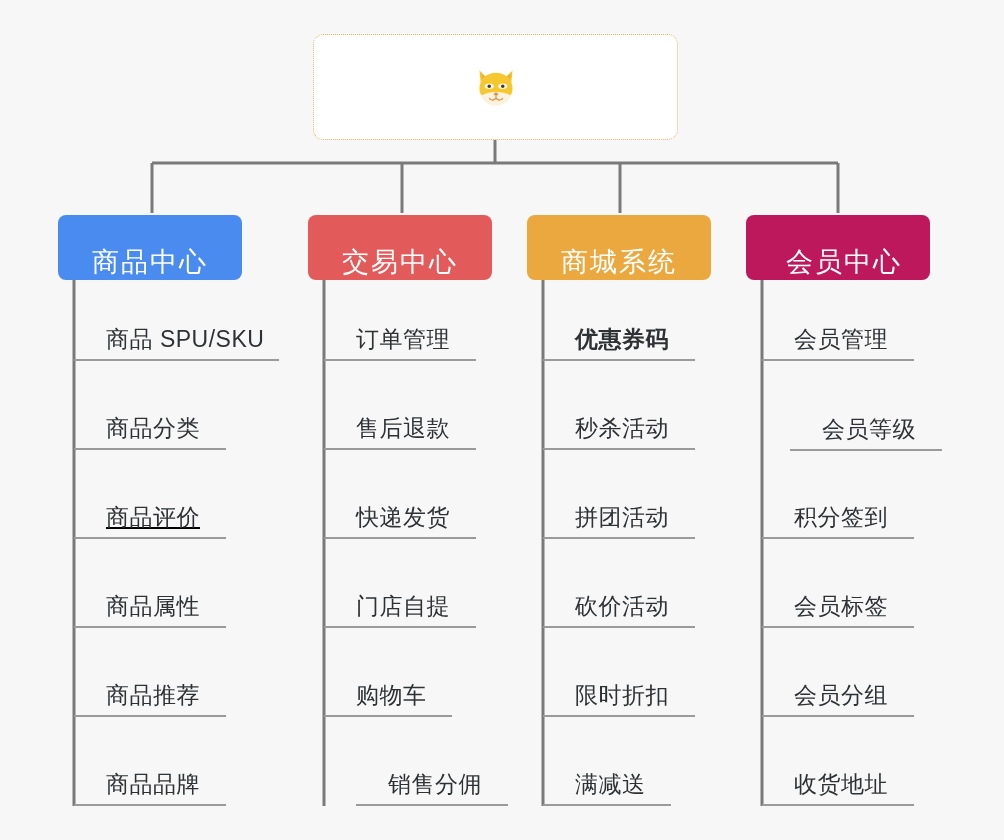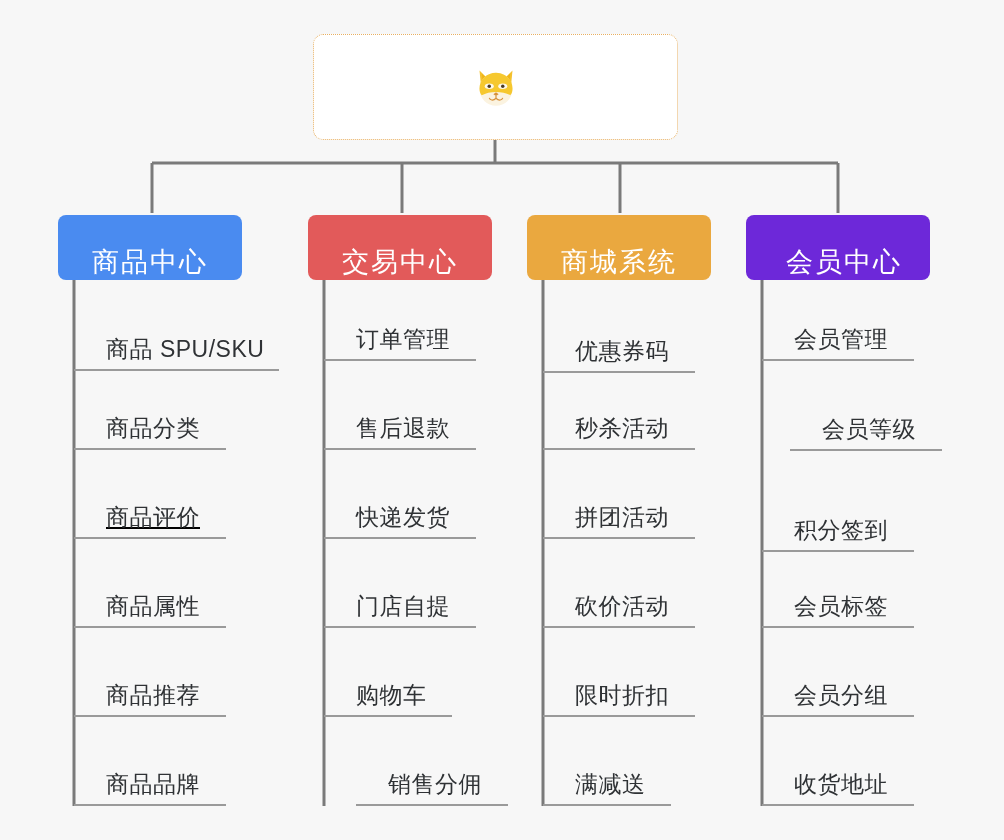--- a/index.html
+++ b/index.html
@@ -146,21 +146,21 @@
       <path d="M32 47 C28 51 24 49.5 23 46.5" stroke="#d7913a" stroke-width="1.6" fill="none"></path>
       <path d="M32 47 C36 51 40 49.5 41 46.5" stroke="#d7913a" stroke-width="1.6" fill="none"></path>
     </svg>
   </div>
 
 <div class="column" style="left: 0px;">
       <div class="cat-header" style="left: 58px; width: 184px; background: rgb(74, 139, 240);">
         <span>商品中心</span>
       </div>
       <ul class="leaf-list" style="left: 74px;">
-        <li class="leaf-item" style="top: 10px; width: 205px; padding-left: 32px;">
+        <li class="leaf-item" style="top: 0px; width: 205px; padding-left: 32px;">
           <span class="leaf-label">商品 SPU/SKU</span>
         </li>
         <li class="leaf-item" style="top: 89px; width: 152px;">
           <span class="leaf-label">商品分类</span>
         </li>
         <li class="leaf-item" style="top: 178px; width: 152px; text-decoration: underline;">
           <span class="leaf-label">商品评价</span>
         </li>
         <li class="leaf-item" style="top: 267px; width: 152px;">
           <span class="leaf-label">商品属性</span>
@@ -196,52 +196,52 @@
         <li class="leaf-item" style="top: 445px; width: 152px; margin-left: 32px;">
           <span class="leaf-label">销售分佣</span>
         </li>
       </ul>
     </div>
     <div class="column" style="left: 0px;">
       <div class="cat-header" style="left: 527px; width: 184px; background: rgb(234, 168, 63);">
         <span>商城系统</span>
       </div>
       <ul class="leaf-list" style="left: 543px;">
-        <li class="leaf-item" style="top: 12px; width: 152px;">
+        <li class="leaf-item" style="top: 0px; width: 152px; font-weight: bold;">
           <span class="leaf-label">优惠券码</span>
         </li>
         <li class="leaf-item" style="top: 89px; width: 152px;">
           <span class="leaf-label">秒杀活动</span>
         </li>
         <li class="leaf-item" style="top: 178px; width: 152px;">
           <span class="leaf-label">拼团活动</span>
         </li>
         <li class="leaf-item" style="top: 267px; width: 152px;">
           <span class="leaf-label">砍价活动</span>
         </li>
         <li class="leaf-item" style="top: 356px; width: 152px;">
           <span class="leaf-label">限时折扣</span>
         </li>
         <li class="leaf-item" style="top: 445px; width: 128px;">
           <span class="leaf-label">满减送</span>
         </li>
       </ul>
     </div>
     <div class="column" style="left: 0px;">
-      <div class="cat-header" style="left: 746px; width: 184px; background: #6d28d9; padding-left: 12px;">
+      <div class="cat-header" style="left: 746px; width: 184px; background: #be185d; padding-left: 12px;">
         <span>会员中心</span>
       </div>
       <ul class="leaf-list" style="left: 762px;">
         <li class="leaf-item" style="top: 0px; width: 152px;">
           <span class="leaf-label">会员管理</span>
         </li>
         <li class="leaf-item" style="top: 90px; width: 152px; margin-left: 28px;">
           <span class="leaf-label">会员等级</span>
         </li>
-        <li class="leaf-item" style="top: 178px; width: 152px; margin-top: 13px;">
+        <li class="leaf-item" style="top: 178px; width: 152px;">
           <span class="leaf-label">积分签到</span>
         </li>
         <li class="leaf-item" style="top: 267px; width: 152px;">
           <span class="leaf-label">会员标签</span>
         </li>
         <li class="leaf-item" style="top: 356px; width: 152px;">
           <span class="leaf-label">会员分组</span>
         </li>
         <li class="leaf-item" style="top: 445px; width: 152px;">
           <span class="leaf-label">收货地址</span>

